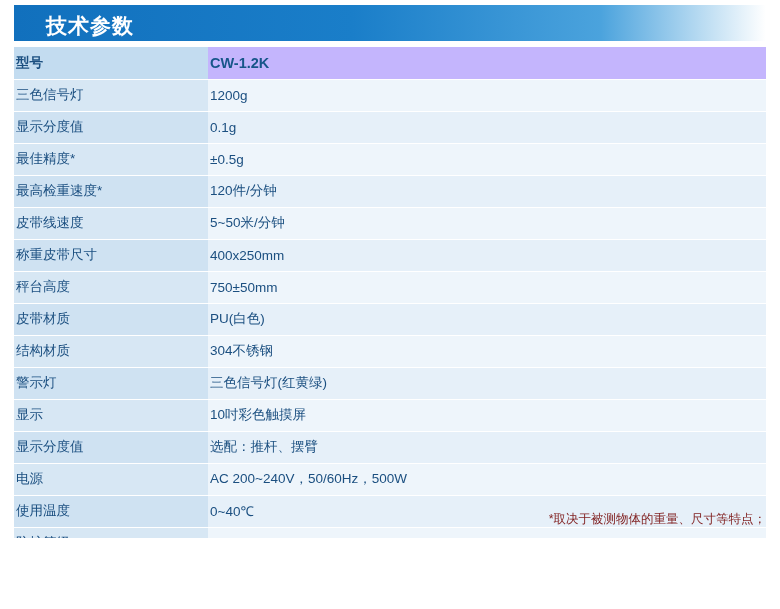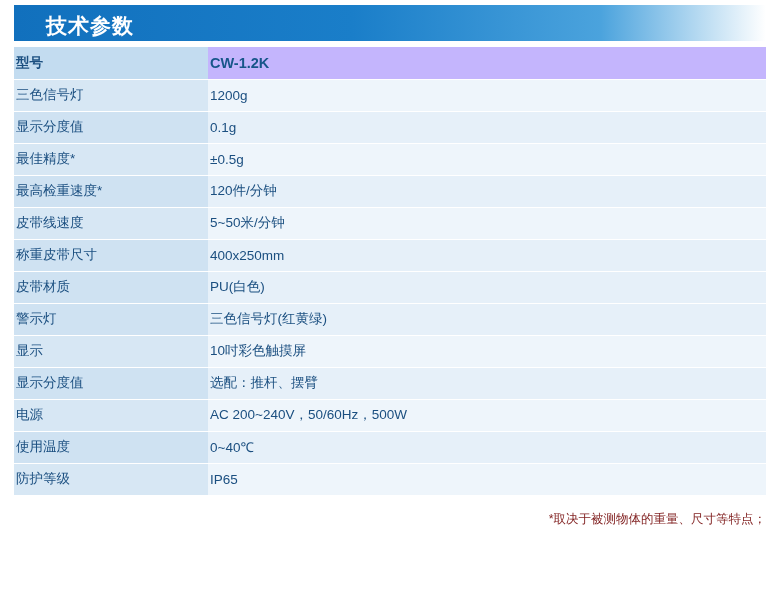--- a/index.html
+++ b/index.html
@@ -119,23 +119,31 @@
         <td class="col-value">120件/分钟</td>
       </tr>
       <tr>
         <td class="col-label">皮带线速度</td>
         <td class="col-value">5~50米/分钟</td>
       </tr>
       <tr class="alt">
         <td class="col-label">称重皮带尺寸</td>
         <td class="col-value">400x250mm</td>
       </tr>
+      <tr>
+        <td class="col-label">秤台高度</td>
+        <td class="col-value">750±50mm</td>
+      </tr>
       <tr class="alt">
         <td class="col-label">皮带材质</td>
         <td class="col-value">PU(白色)</td>
+      </tr>
+      <tr>
+        <td class="col-label">结构材质</td>
+        <td class="col-value">304不锈钢</td>
       </tr>
       <tr class="alt">
         <td class="col-label">警示灯</td>
         <td class="col-value">三色信号灯(红黄绿)</td>
       </tr>
       <tr>
         <td class="col-label">显示</td>
         <td class="col-value">10吋彩色触摸屏</td>
       </tr>
       <tr class="alt">

